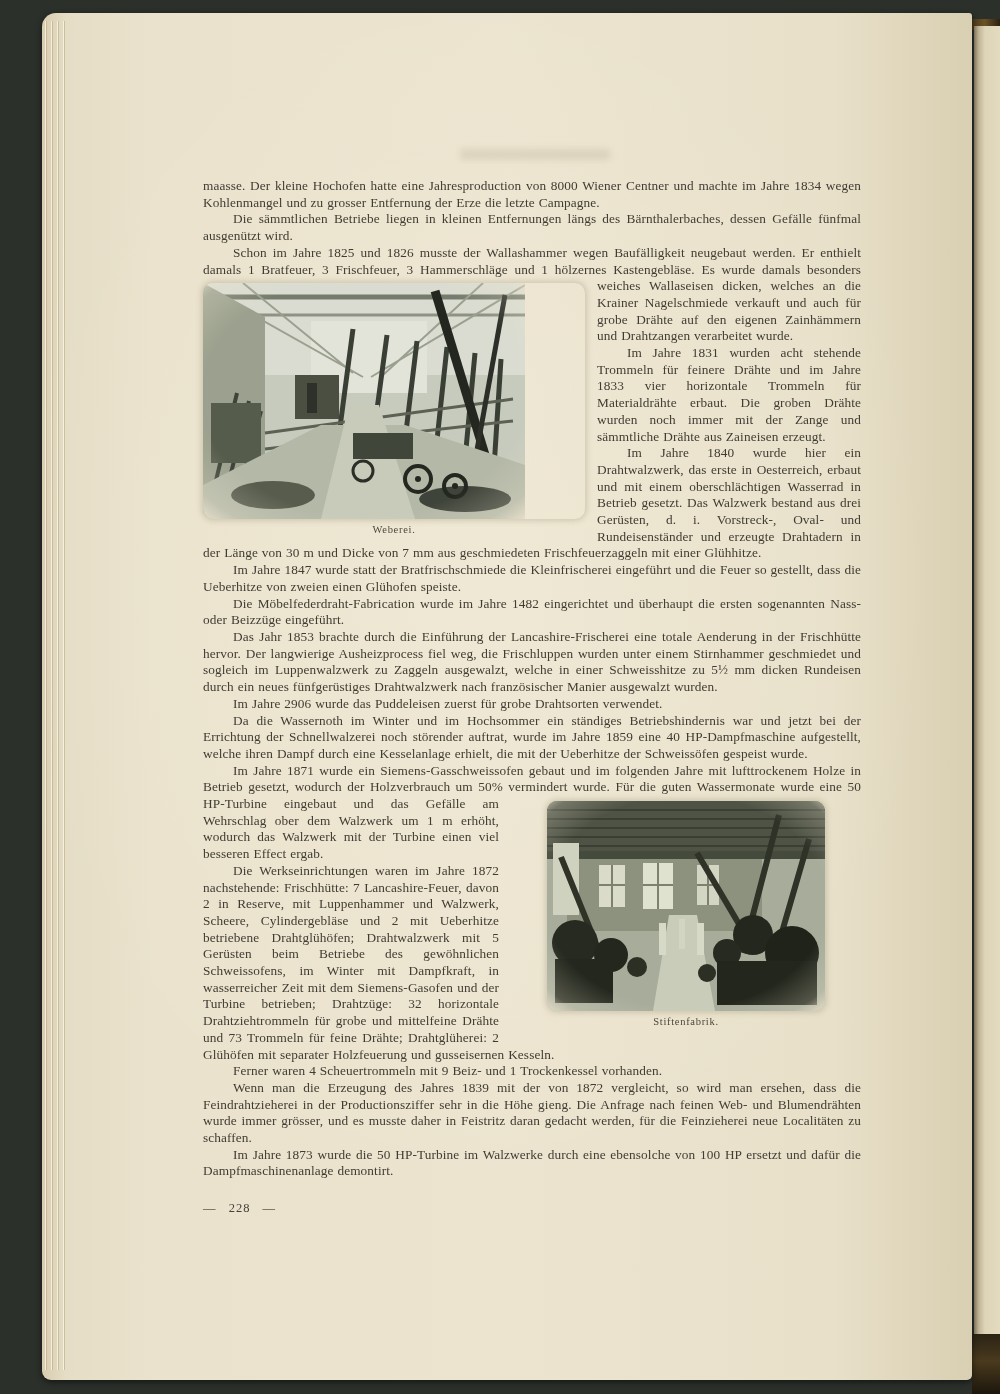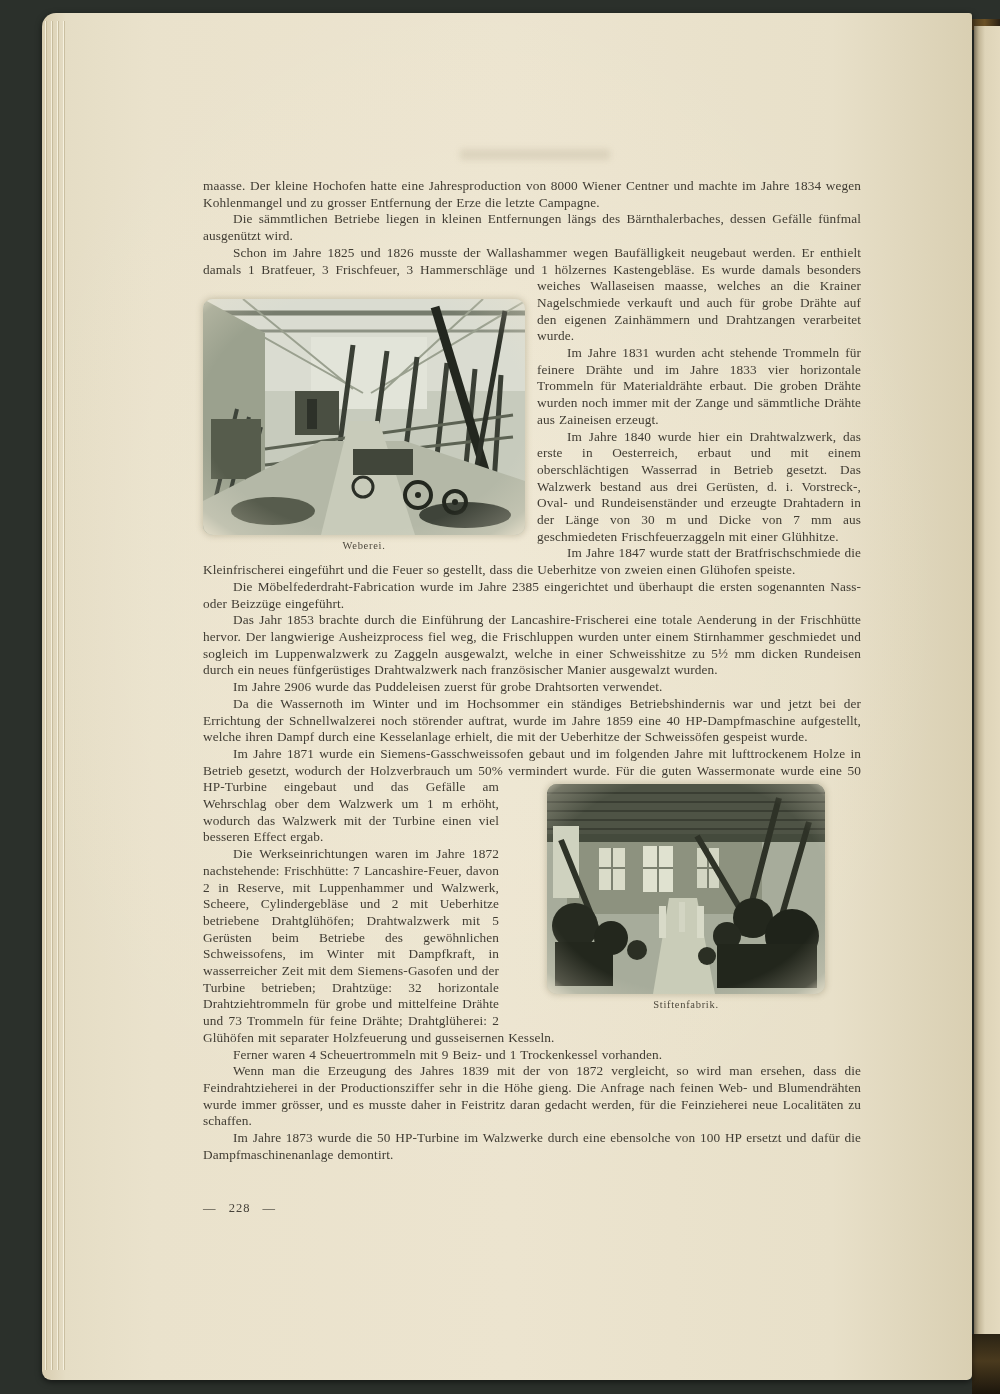--- a/index.html
+++ b/index.html
@@ -27,21 +27,21 @@
       rgba(250,246,230,0.8) 0 1px, rgba(170,156,120,0.45) 1px 2px, rgba(0,0,0,0) 2px 6px);}
   .showthrough{position:absolute;left:418px;top:136px;width:150px;height:11px;
     background:rgba(136,124,96,0.16);filter:blur(3px);border-radius:3px;}
   
   .text-block{position:absolute;left:161px;top:165px;width:658px;
     font-size:13.3px;line-height:16.7px;text-align:justify;color:#403c33;
     letter-spacing:0.1px;word-spacing:0.5px;}
   .text-block p{margin:0;text-indent:30px;}
   .text-block p.cont{text-indent:0;}
   .fig-float{display:block;}
-  .fig-left{float:left;width:322px;margin:21px 12px 6px 0;}
+  .fig-left{float:left;width:382px;margin:5px 12px 6px 0;}
   .fig-right{float:right;width:278px;margin:5px 36px 6px 12px;padding-left:36px;}
   .photo{display:block;border-radius:10px;overflow:hidden;line-height:0;
     box-shadow:0 0 6px 1px rgba(104,96,66,0.28);}
   .photo svg{display:block;}
   .fig-caption{display:block;text-indent:0;text-align:center;font-size:10.5px;
     letter-spacing:0.7px;color:#4c473b;margin-top:5px;line-height:12px;}
   .page-number{position:absolute;left:161px;width:658px;top:1188px;text-align:left;
     font-size:12.5px;color:#46423a;letter-spacing:1px;word-spacing:8px;}
 </style>
 </head>
@@ -96,27 +96,27 @@
               <circle cx="252" cy="203" r="11" fill="none" stroke="#23271f" stroke-width="4"></circle>
               <circle cx="160" cy="188" r="10" fill="none" stroke="#2b2f27" stroke-width="3"></circle>
               <circle cx="215" cy="196" r="3" fill="#23271f"></circle>
               <circle cx="252" cy="203" r="3" fill="#23271f"></circle>
               <rect x="150" y="150" width="60" height="26" fill="#41463a"></rect>
               <rect x="0" y="0" width="322" height="236" fill="url(#vg1)"></rect>
             </svg>
           </span>
           <span class="fig-caption">Weberei.</span>
         </span>
-        <span>besonders weiches Wallaseisen maasse, welches an die Krainer Nagelschmiede verkauft und auch für grobe Drähte auf den eigenen Zainhämmern und Drahtzangen verarbeitet wurde.</span>
+        <span>besonders weiches Wallaseisen dicken, welches an die Krainer Nagelschmiede verkauft und auch für grobe Drähte auf den eigenen Zainhämmern und Drahtzangen verarbeitet wurde.</span>
       </p>
 
       <p><span>Im Jahre 1831 wurden acht stehende Trommeln für feinere Drähte und im Jahre 1833 vier horizontale Trommeln für Materialdrähte erbaut. Die groben Drähte wurden noch immer mit der Zange und sämmtliche Drähte aus Zaineisen erzeugt.</span></p>
       <p><span>Im Jahre 1840 wurde hier ein Drahtwalzwerk, das erste in Oesterreich, erbaut und mit einem oberschlächtigen Wasserrad in Betrieb gesetzt. Das Walzwerk bestand aus drei Gerüsten, d. i. Vorstreck-, Oval- und Rundeisenständer und erzeugte Drahtadern in der Länge von 30 m und Dicke von 7 mm aus geschmiedeten Frischfeuerzaggeln mit einer Glühhitze.</span></p>
       <p><span>Im Jahre 1847 wurde statt der Bratfrischschmiede die Kleinfrischerei eingeführt und die Feuer so gestellt, dass die Ueberhitze von zweien einen Glühofen speiste.</span></p>
-      <p><span>Die Möbelfederdraht-Fabrication wurde im Jahre 2385 eingerichtet und überhaupt die ersten sogenannten Nass- oder Beizzüge eingeführt.</span></p>
+      <p><span>Die Möbelfederdraht-Fabrication wurde im Jahre 1482 eingerichtet und überhaupt die ersten sogenannten Nass- oder Beizzüge eingeführt.</span></p>
       <p><span>Das Jahr 1853 brachte durch die Einführung der Lancashire-Frischerei eine totale Aenderung in der Frischhütte hervor. Der langwierige Ausheizprocess fiel weg, die Frischluppen wurden unter einem Stirnhammer geschmiedet und sogleich im Luppenwalzwerk zu Zaggeln ausgewalzt, welche in einer Schweisshitze zu 5½ mm dicken Rundeisen durch ein neues fünfgerüstiges Drahtwalzwerk nach französischer Manier ausgewalzt wurden.</span></p>
       <p><span>Im Jahre 2906 wurde das Puddeleisen zuerst für grobe Drahtsorten verwendet.</span></p>
       <p><span>Da die Wassernoth im Winter und im Hochsommer ein ständiges Betriebshindernis war und jetzt bei der Errichtung der Schnellwalzerei noch störender auftrat, wurde im Jahre 1859 eine 40 HP-Dampfmaschine aufgestellt, welche ihren Dampf durch eine Kesselanlage erhielt, die mit der Ueberhitze der Schweissöfen gespeist wurde.</span></p>
 
       <p>
         <span>Im Jahre 1871 wurde ein Siemens-Gasschweissofen gebaut und im folgenden Jahre mit lufttrockenem Holze in Betrieb gesetzt, wodurch der Holzverbrauch um 50% vermindert wurde. Für die guten Wassermonate wurde eine</span>
         <span class="fig-float fig-right">
           <span class="photo">
             <svg width="278" height="210" viewBox="0 0 278 210" xmlns="http://www.w3.org/2000/svg">
               <defs>

